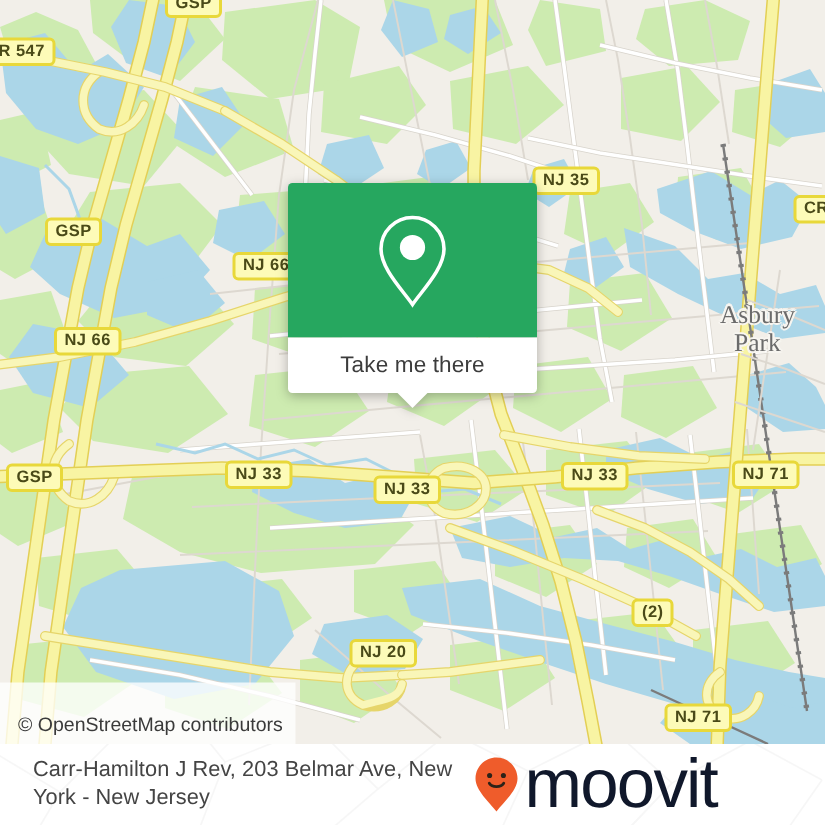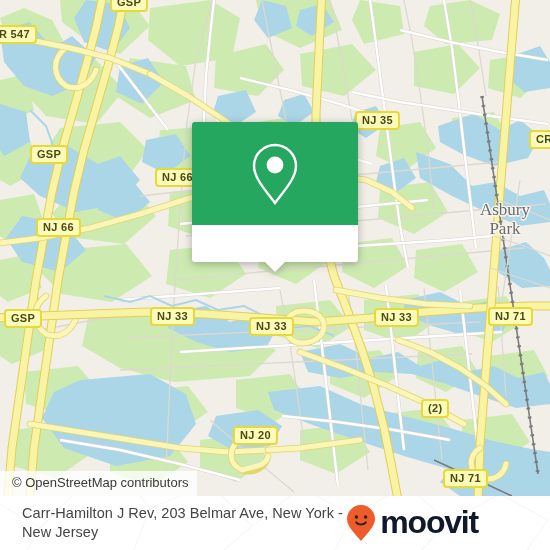--- a/index.html
+++ b/index.html
@@ -74,21 +74,21 @@
 
   
   .osm-attrib {
     position: absolute;
     left: 0;
     bottom: 0;
     background: rgba(255,255,255,0.78);
     color: #3a3a3a;
     font-size: 13px;
     line-height: 16px;
-    padding: 4px 8px 5px 12px;
+    padding: 20px 8px 5px 12px;
     white-space: nowrap;
     text-align: right;
   }
 
   
   .callout {
     position: absolute;
     left: 192px;
     top: 122px;
     width: 166px;
@@ -164,23 +164,23 @@
   }
   .brand {
     display: flex;
     align-items: center;
     gap: 4px;
     flex: 0 0 auto;
   }
   .brand-pin { display: block; }
   .brand-text {
     color: #10182b;
-    font-size: 32px;
+    font-size: 46px;
     line-height: 34px;
-    font-weight: bold;
+    font-weight: normal;
     letter-spacing: -1.2px;
     position: relative;
     top: -1px;
   }
 </style>
 </head>
 <body>
 
 <div class="screen">
 
@@ -445,20 +445,21 @@
 Park</div>
 
     <div class="callout">
       <div class="callout-head">
         <svg width="54" height="66" viewBox="0 0 54 66">
           <path d="M27 4 C15.4 4 6 13.4 6 25 C6 38 20 52 27 62 C34 52 48 38 48 25 C48 13.4 38.6 4 27 4 Z" fill="none" stroke="#ffffff" stroke-width="2.4"></path>
           <circle cx="27" cy="24" r="8.4" fill="#ffffff"></circle>
         </svg>
       </div>
       <div class="callout-body">
+        <span class="callout-label">Take me there</span>
         <span class="callout-tail"></span>
       </div>
     </div>
 
     <div class="osm-attrib">© OpenStreetMap contributors</div>
   </div>
 
   <div class="footer">
     <svg class="footer-watermark" viewBox="0 0 550 90">
       <g stroke="#e8e8e8" stroke-width="1.2" fill="none">

